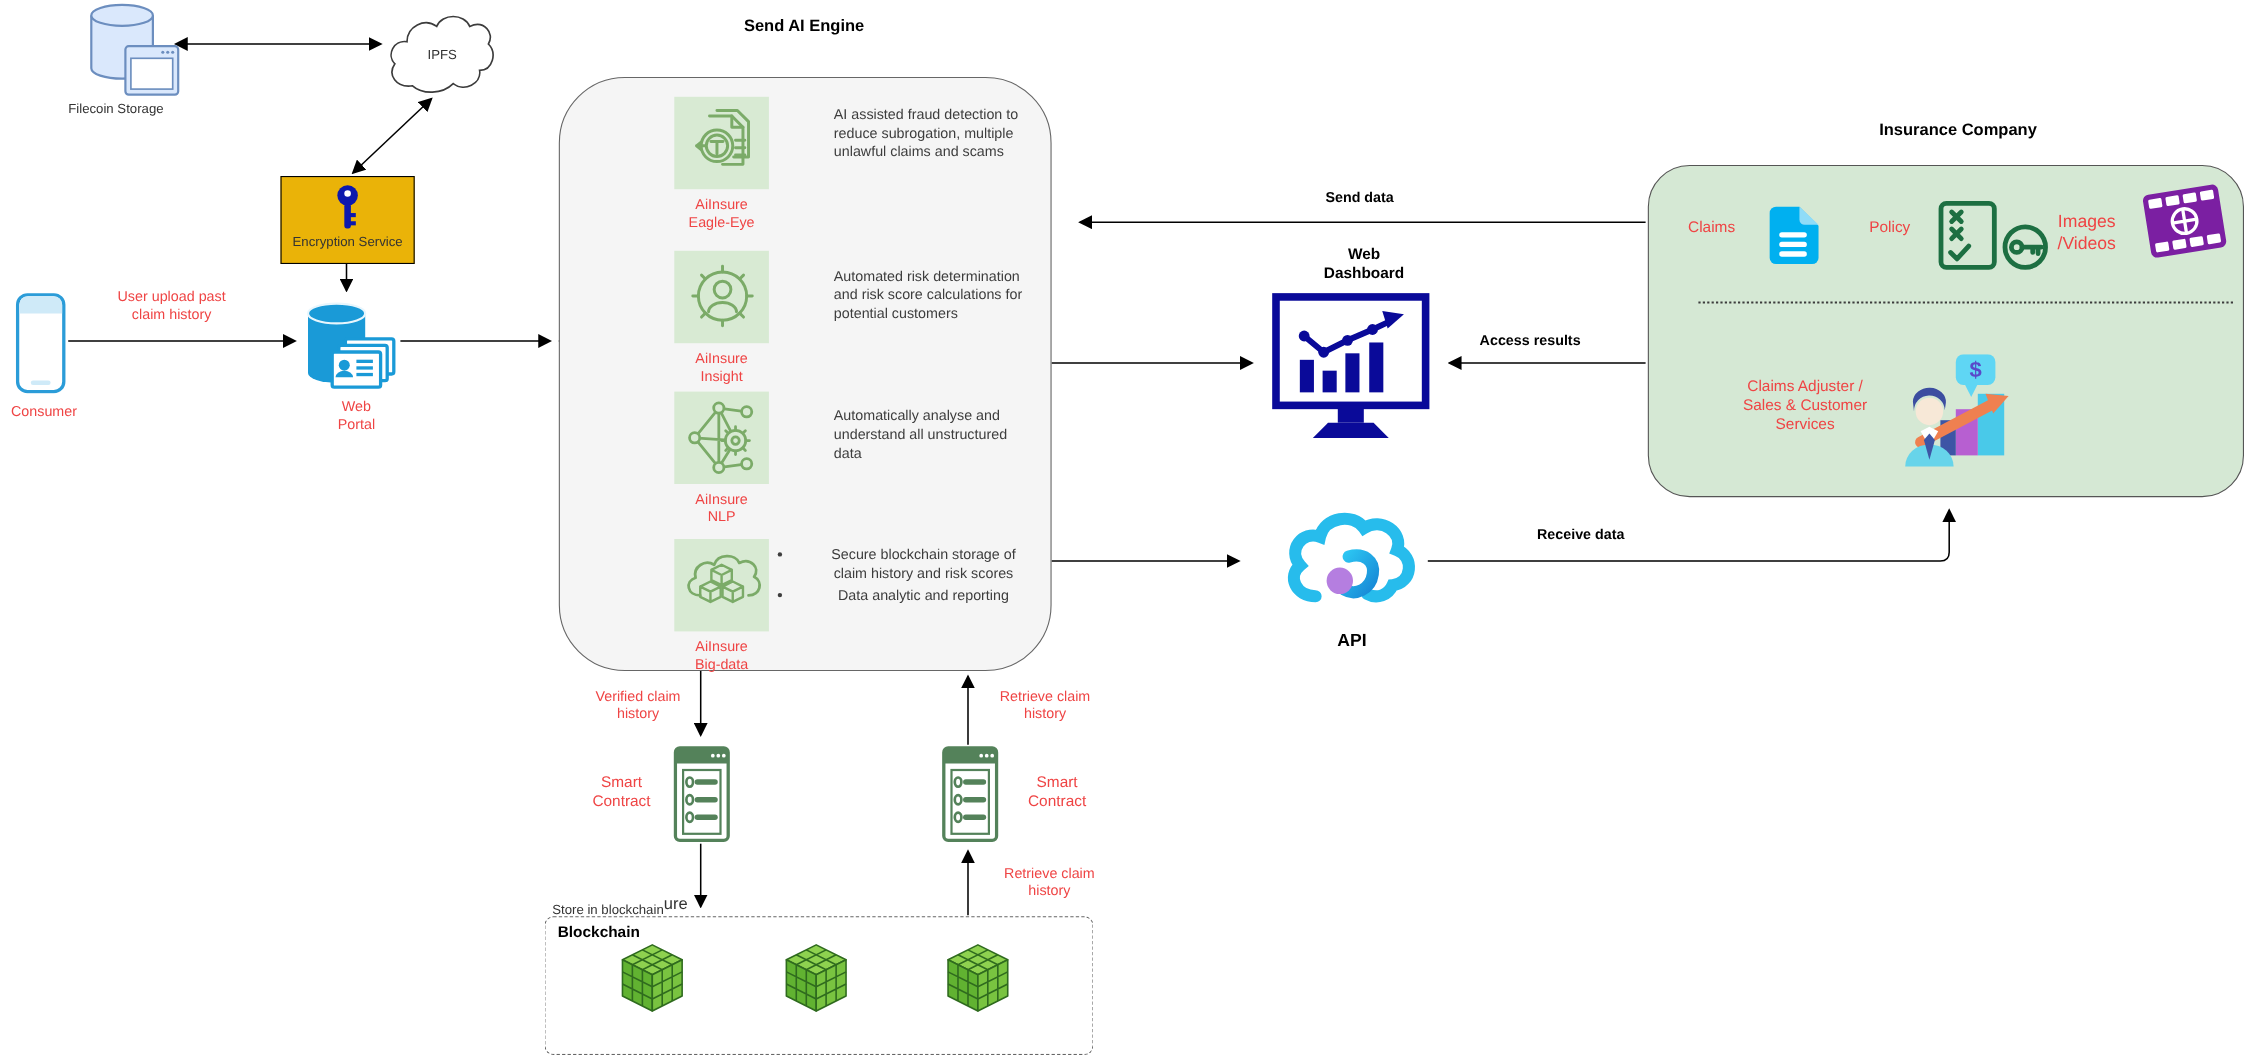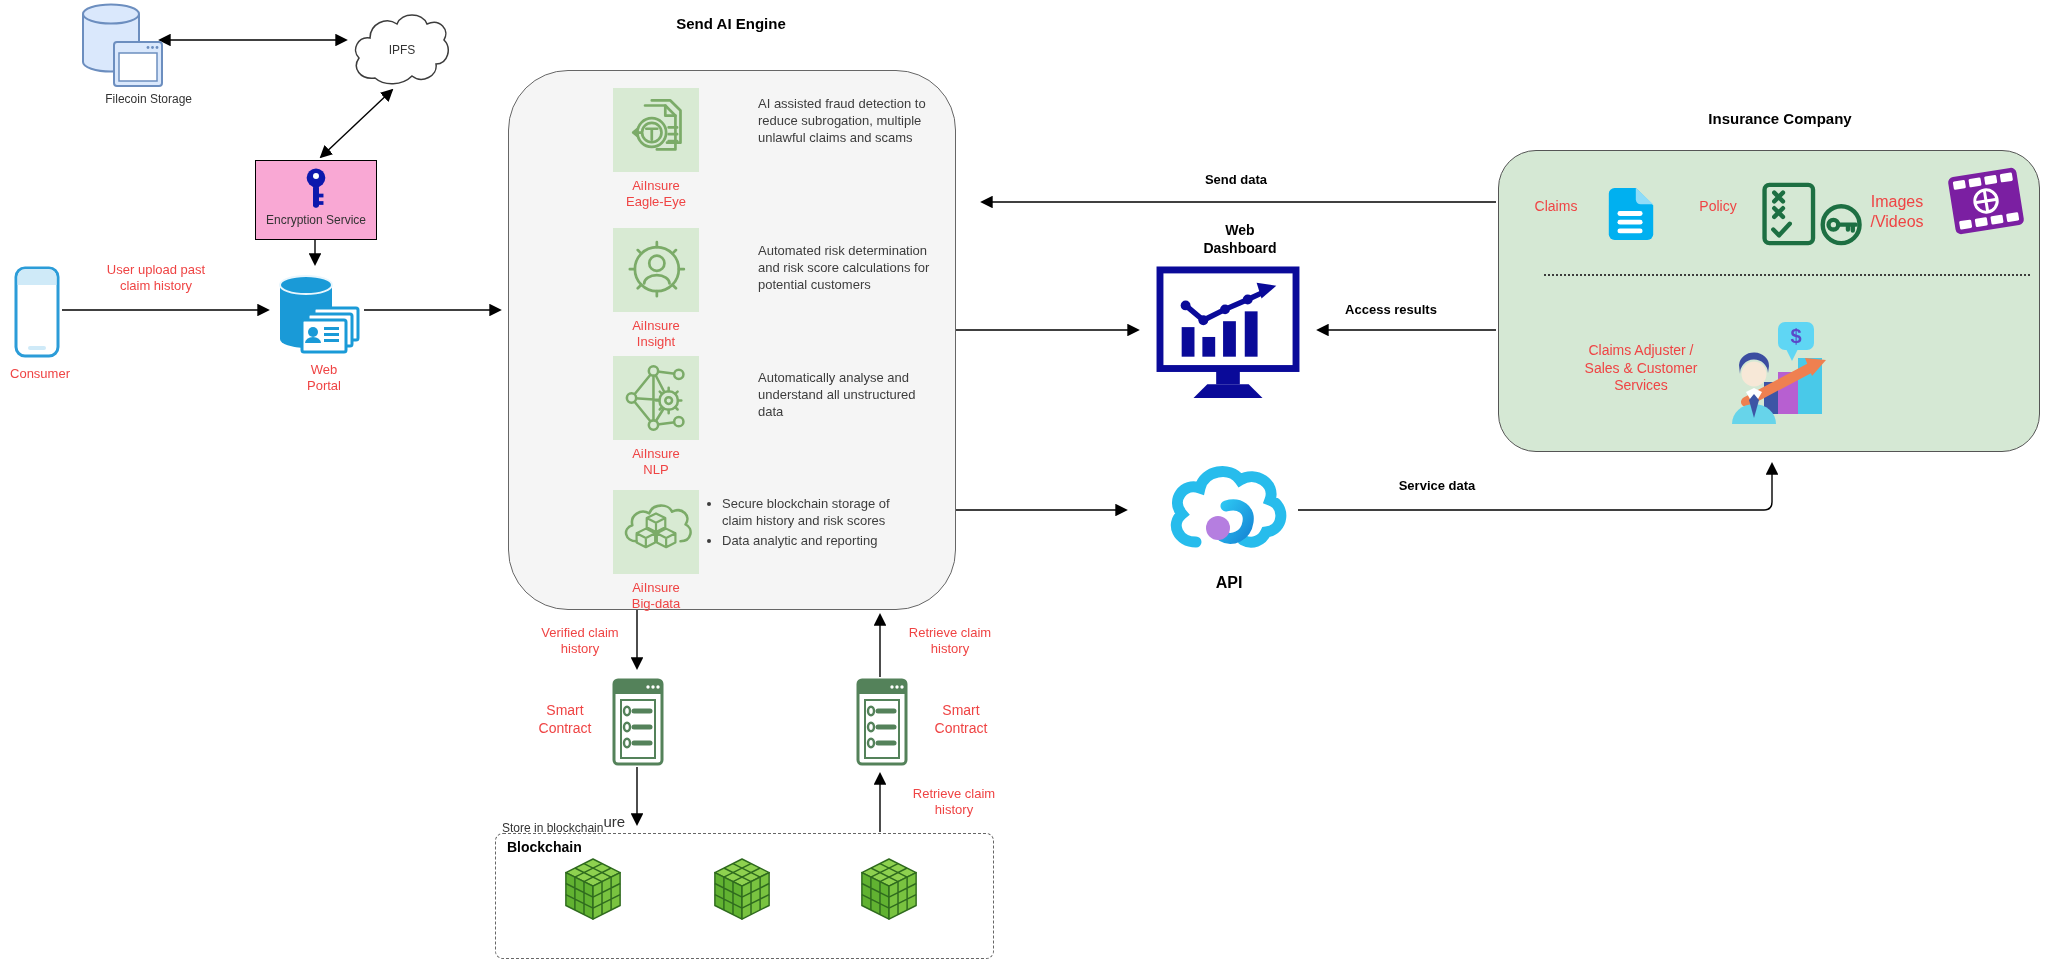--- a/index.html
+++ b/index.html
@@ -1,29 +1,29 @@
 <!DOCTYPE html>
 <html><head>
 <meta charset="utf-8">
 <style>
   html,body{margin:0;padding:0;background:#fff;}
   body{font-family:"Liberation Sans","DejaVu Sans",sans-serif;}
   #canvas{position:relative;width:2048px;height:962px;background:#fff;overflow:hidden;}
   .abs{position:absolute;}
   .lbl{font-size:13px;color:#ef4444;text-align:center;white-space:pre-line;line-height:1.25;}
-  .lbl-sm{font-size:12px;color:#333;text-align:right;white-space:pre-line;line-height:1.25;}
+  .lbl-sm{font-size:12px;color:#333;text-align:left;white-space:pre-line;line-height:1.25;}
   .bold{font-weight:bold;color:#000;}
   .desc{font-size:13px;color:#3d3d3d;text-align:left;white-space:pre-line;line-height:1.3;margin-left:48px;}
   .engine-box{background:#f5f5f5;border:1px solid #666;border-radius:60px;}
   .mod-icon{width:86px;height:84px;background:#d8ead3;display:flex;align-items:center;justify-content:center;}
   .insurance-box{background:#d5e8d4;border:1.5px solid #555;border-radius:38px;}
-  .enc-box{background:#f9a8d4;border:1px solid #000;display:flex;flex-direction:column;align-items:center;padding-top:6px;box-sizing:border-box;}
+  .enc-box{background:#eab308;border:1px solid #000;display:flex;flex-direction:column;align-items:center;padding-top:6px;box-sizing:border-box;}
   .dotted-sep{border-top:2.5px dotted #3c3c3c;height:0;}
   .blockchain-box{border:1.6px dashed #666;border-radius:8px;background:#fff;}
-  ul.bullets{margin:0;padding-left:17px;font-size:13px;color:#3d3d3d;line-height:1.3;}
+  ul.bullets{margin:0;padding-left:17px;font-size:13px;color:#3d3d3d;line-height:1.3;text-align:center;}
   ul.bullets li{margin-bottom:3px;white-space:pre-line;}
   svg{display:block;}
 </style>
 </head>
 <body>
 
 <div id="canvas">
 
   <svg width="0" height="0" style="position:absolute">
     <defs>
@@ -208,21 +208,21 @@
   <ul class="abs bullets" style="left:705px;top:496px;width:235px">
     <li>Secure blockchain storage of
 claim history and risk scores</li>
     <li>Data analytic and reporting</li>
   </ul>
 
   <div class="abs lbl bold" style="left:1180px;top:172px;width:112px">Send data</div>
   <div class="abs lbl bold" style="left:1186px;top:222px;width:108px;font-size:14px">Web
 Dashboard</div>
   <div class="abs lbl bold" style="left:1332px;top:302px;width:118px">Access results</div>
-  <div class="abs lbl bold" style="left:1382px;top:478px;width:110px">Service data</div>
+  <div class="abs lbl bold" style="left:1382px;top:478px;width:110px">Receive data</div>
 
   <svg class="abs" style="left:1154px;top:266px" width="148" height="138" viewBox="0 0 150 140">
     <rect x="6" y="4" width="138" height="100" fill="#fff" stroke="#0a0a99" stroke-width="7"></rect>
     <rect x="28" y="62" width="13" height="30" fill="#0a0a99"></rect>
     <rect x="49" y="72" width="13" height="20" fill="#0a0a99"></rect>
     <rect x="70" y="56" width="13" height="36" fill="#0a0a99"></rect>
     <rect x="92" y="46" width="13" height="46" fill="#0a0a99"></rect>
     <polyline points="32,40 50,55 72,44 95,34 110,27" fill="none" stroke="#0a0a99" stroke-width="5.5"></polyline>
     <circle cx="32" cy="40" r="5" fill="#0a0a99"></circle>
       <circle cx="50" cy="55" r="5" fill="#0a0a99"></circle>

